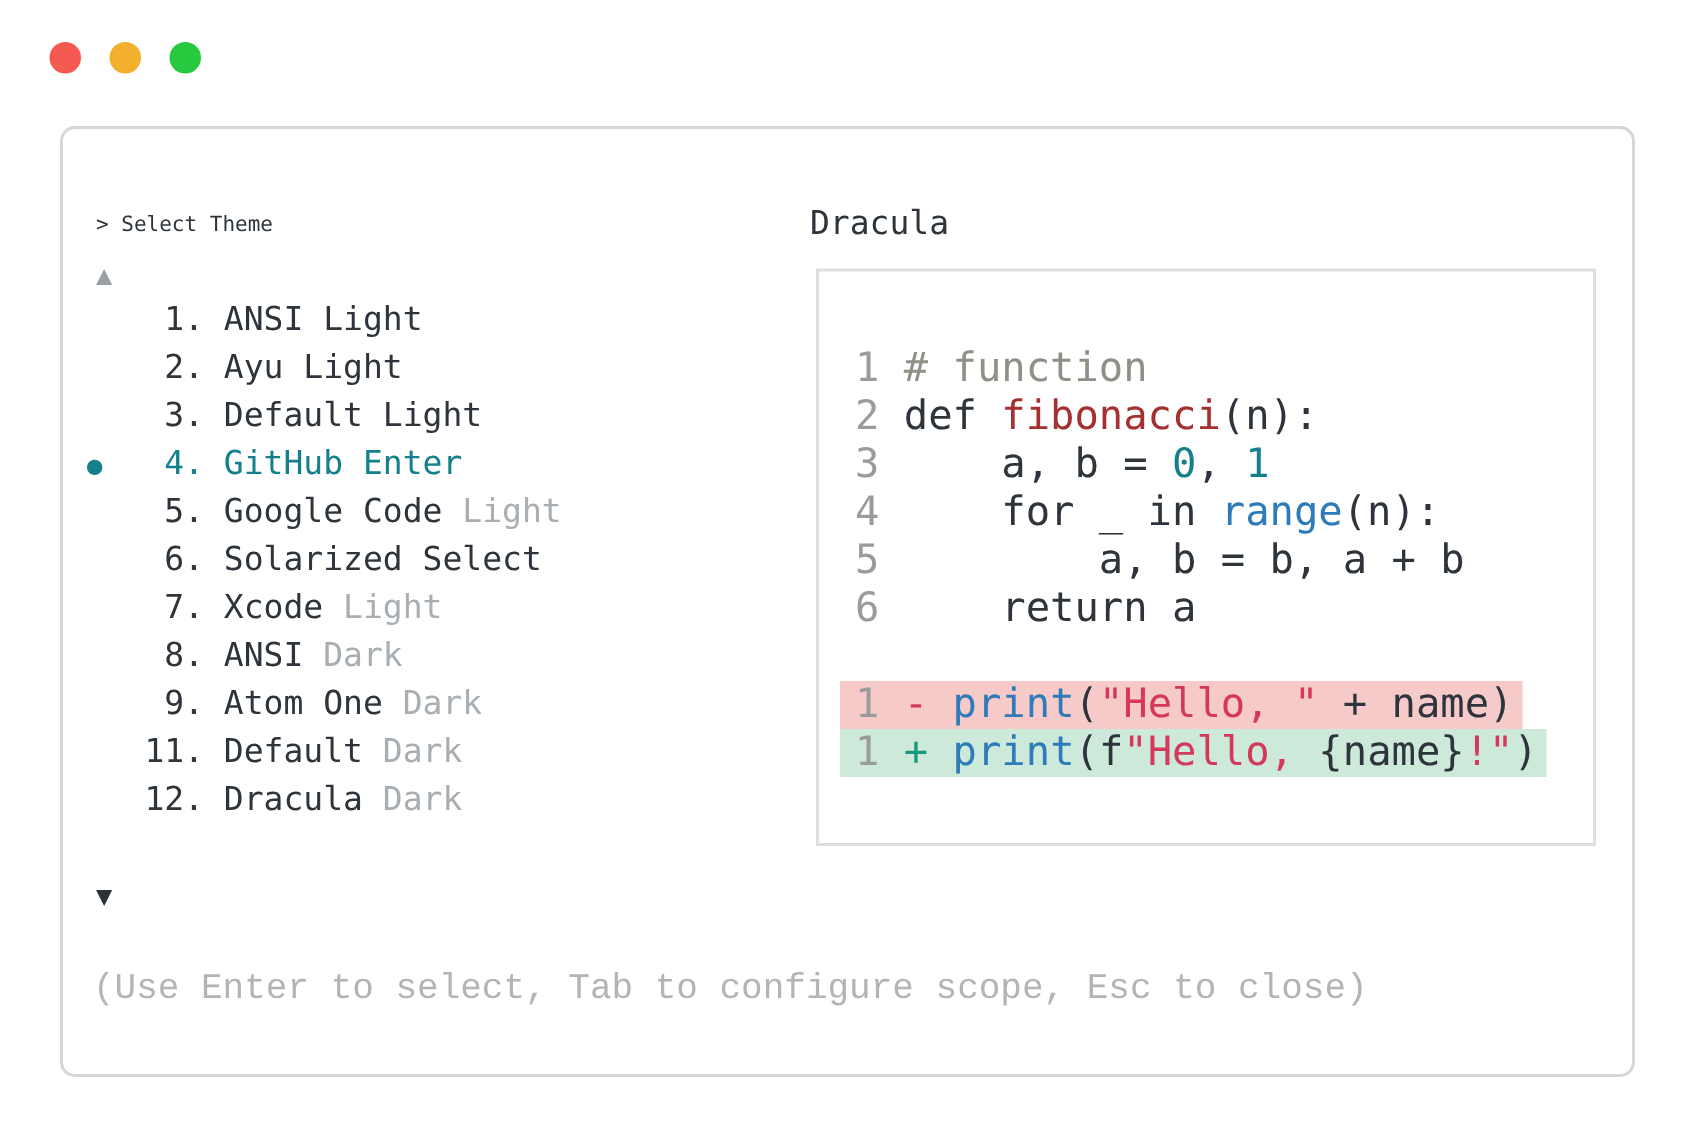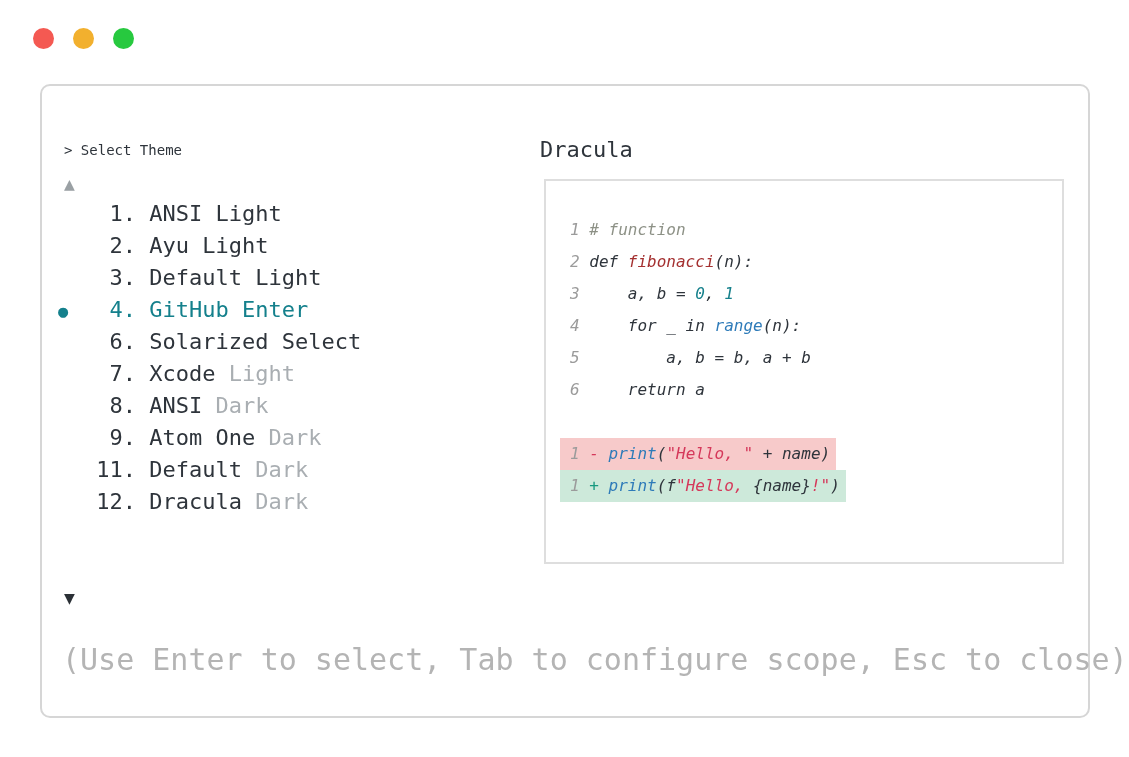--- a/index.html
+++ b/index.html
@@ -52,31 +52,31 @@
   .theme-item .bullet {
     display:inline-block; width:32px; font-size:17px; color:var(--accent-teal);
   }
   .theme-item .num {
     display:inline-block; width:46px; text-align:right;
   }
   .theme-item .muted { color:var(--text-muted); }
   .theme-item.selected, .theme-item.selected .num { color:var(--accent-teal); }
 
   .hint {
-    position:absolute; left:20px; top:558px; font-size:30px; line-height:32px;
-    color:var(--hint-gray); white-space:pre;
+    position:absolute; left:20px; top:558px; font-size:24px; line-height:32px;
+    color:var(--hint-gray); white-space:pre;font-family:Liberation Mono, monospace;
   }
 
   .preview-box {
     position:absolute; left:502px; top:93px; width:520px; height:385px;
     border:2px solid var(--preview-border); background:#fff;
   }
   .preview-code {
-    position:absolute; left:24px; top:33px; font-size:16px; line-height:32px;
-    white-space:pre; color:var(--text-dark);font-style:italic;
+    position:absolute; left:24px; top:49px; font-size:27px; line-height:32px;
+    white-space:pre; color:var(--text-dark);
   }
   .code-line { height:32px; }
   .code-line.removed, .code-line.added {
     width:fit-content; padding:0 6px 0 10px; margin-left:-10px;
   }
   .code-line.removed { background:var(--diff-removed-bg); }
   .code-line.added { background:var(--diff-added-bg); }
 
   .tok-ln { color:var(--line-number-gray); }
   .tok-p { color:var(--text-dark);margin-top:16px; }
@@ -101,20 +101,21 @@
   <div class="prompt">&gt; Select Theme</div>
   <div class="preview-title">Dracula</div>
 
   <button class="scroll-indicator scroll-up">▲</button>
 
   <div class="theme-list">
       <div class="theme-item"><span class="bullet"></span><span class="num">1.</span><span class="main"> ANSI Light</span></div>
       <div class="theme-item"><span class="bullet"></span><span class="num">2.</span><span class="main"> Ayu Light</span></div>
       <div class="theme-item"><span class="bullet"></span><span class="num">3.</span><span class="main"> Default Light</span></div>
       <div class="theme-item selected"><span class="bullet">●</span><span class="num">4.</span><span class="main"> GitHub Enter</span></div>
+      <div class="theme-item"><span class="bullet"></span><span class="num">5.</span><span class="main"> Google Code</span><span class="muted"> Light</span></div>
       <div class="theme-item"><span class="bullet"></span><span class="num">6.</span><span class="main"> Solarized Select</span></div>
       <div class="theme-item"><span class="bullet"></span><span class="num">7.</span><span class="main"> Xcode</span><span class="muted"> Light</span></div>
       <div class="theme-item"><span class="bullet"></span><span class="num">8.</span><span class="main"> ANSI</span><span class="muted"> Dark</span></div>
       <div class="theme-item"><span class="bullet"></span><span class="num">9.</span><span class="main"> Atom One</span><span class="muted"> Dark</span></div>
       <div class="theme-item"><span class="bullet"></span><span class="num">11.</span><span class="main"> Default</span><span class="muted"> Dark</span></div>
       <div class="theme-item"><span class="bullet"></span><span class="num">12.</span><span class="main"> Dracula</span><span class="muted"> Dark</span></div>
     </div>
 
   <button class="scroll-indicator scroll-down">▼</button>
 

